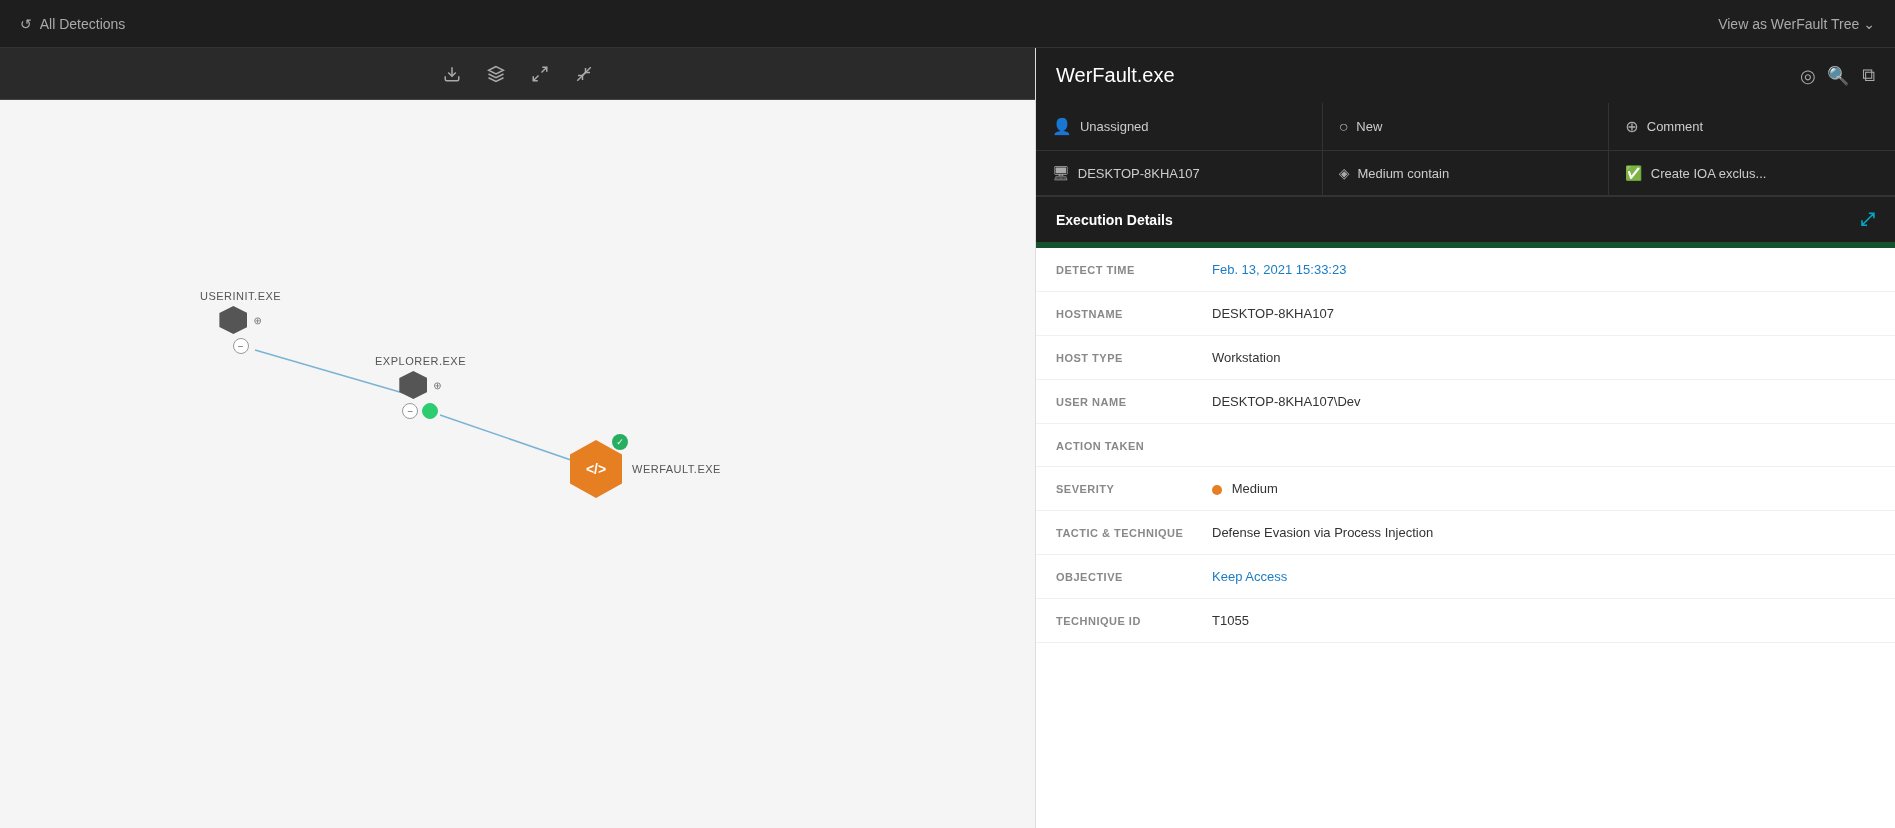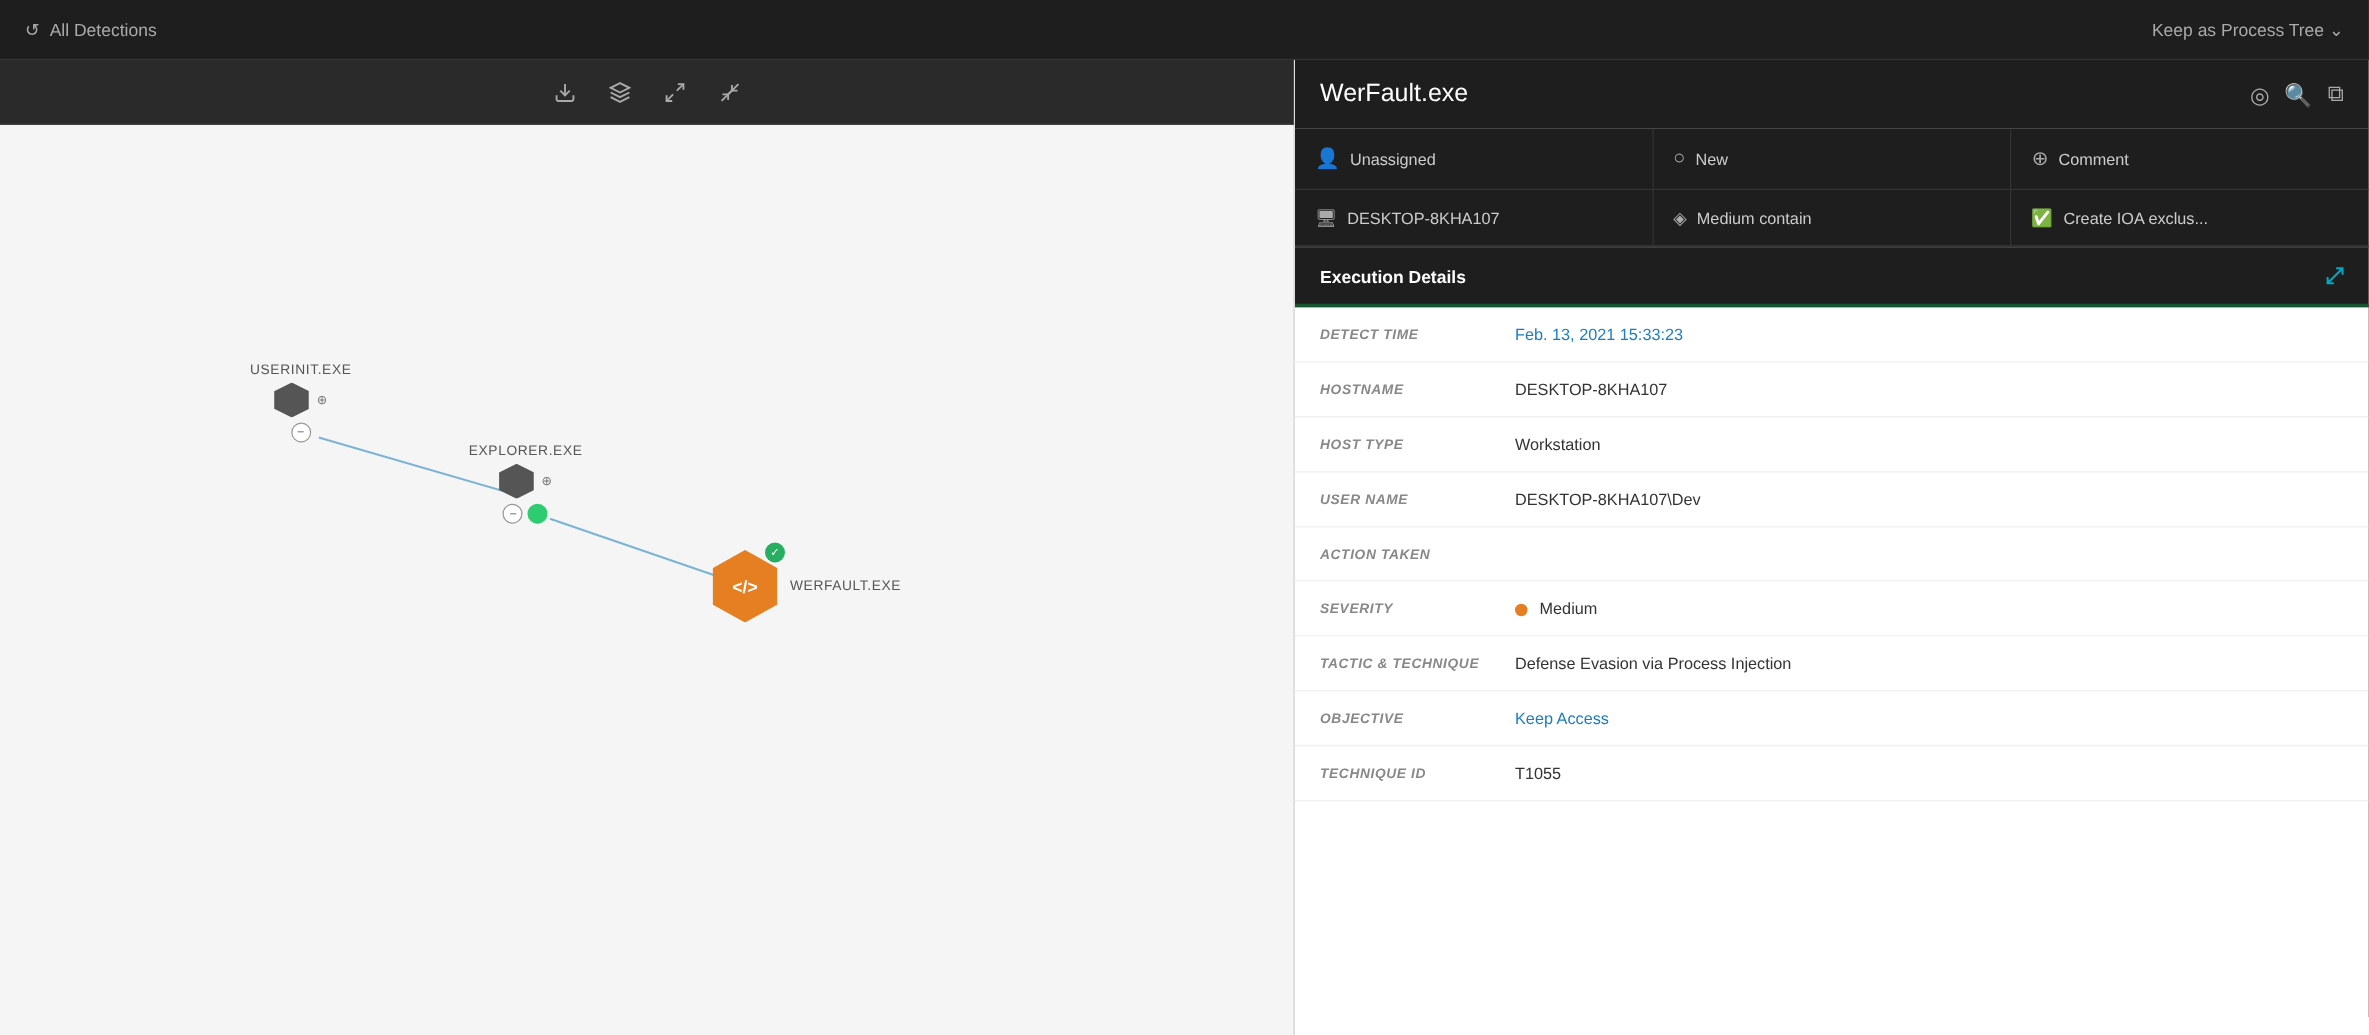--- a/index.html
+++ b/index.html
@@ -200,21 +200,21 @@
     
     .exec-details-header {
       background: #1e1e1e;
       color: #fff;
       padding: 12px 20px;
       font-size: 14px;
       font-weight: 600;
       display: flex;
       align-items: center;
       justify-content: space-between;
-      border-bottom: 3px solid #14532d;
+      border-bottom: 6px solid #14532d;
     }
     .exec-details-header .expand-icon {
       color: #00a8c6;
       font-size: 18px;
     }
 
     
     .details-table {
       background: #fff;
       flex: 1;
@@ -228,21 +228,20 @@
     }
     .detail-label {
       width: 156px;
       font-size: 11px;
       font-weight: 600;
       color: #888;
       text-transform: uppercase;
       letter-spacing: 0.5px;
       flex-shrink: 0;
       padding-top: 2px;
-      font-style: italic;
     }
     .detail-value {
       flex: 1;
       font-size: 13px;
       color: #333;
     }
     .detail-value.blue { color: #1a7dc4; }
     .detail-value.link { color: #1a7dc4; cursor: pointer; }
     .severity-dot {
       width: 10px;
@@ -274,21 +273,21 @@
   </style>
 </head>
 <body>
 
 <div class="top-bar">
   <div class="top-bar-left">
     <span>↺</span>
     <span>All Detections</span>
   </div>
   <div class="top-bar-right">
-    <span>Keep as Process Tree</span>
+    <span>View as WerFault Tree</span>
     <span>⌄</span>
   </div>
 </div>
 
 <div class="main-layout">
 
   <div class="graph-area">
 
     <div class="graph-toolbar">
       <div class="graph-toolbar-btn" title="Download">

